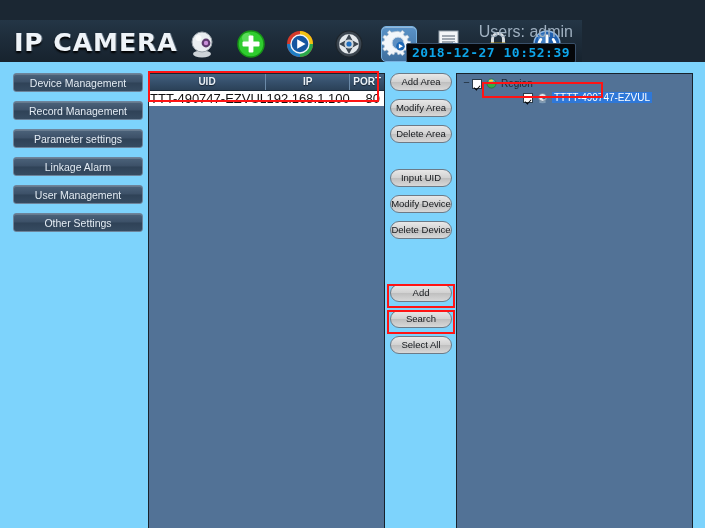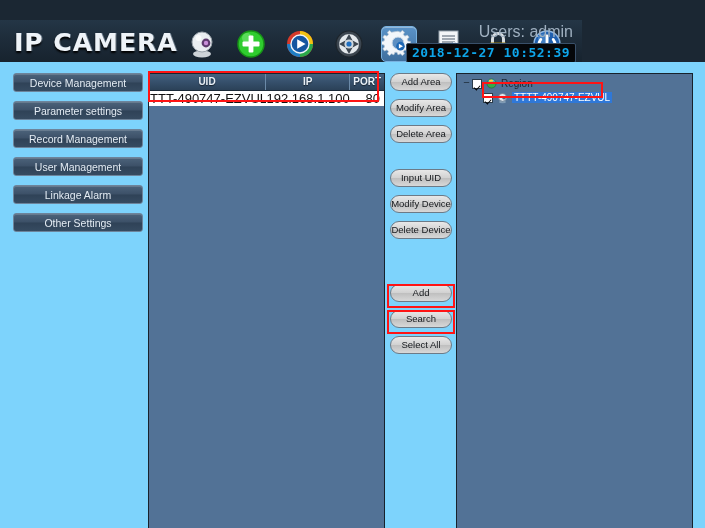--- a/index.html
+++ b/index.html
@@ -85,21 +85,21 @@
       overflow:hidden;}
   .mbtn.gap{margin-top:26px;}
   .mbtn.gap2{margin-top:45px;}
 
   
   .tree{position:absolute;left:456px;top:11px;width:237px;height:504px;
       background:#527296;border:1px solid #18222c;box-sizing:border-box;
       padding:3px 0 0 4px;}
   .tnode{display:flex;align-items:center;height:13px;font-size:10px;
       color:#17212b;white-space:nowrap;}
-  .tnode.child{margin-left:22px;margin-top:1px;}
+  .tnode.child{margin-left:22px;margin-top:1px;justify-content:center;}
   .expander{width:11px;height:11px;flex:0 0 11px;color:#1c2b38;font-size:11px;
       line-height:9px;text-align:center;}
   .cbx{width:10px;height:10px;flex:0 0 10px;background:#fff;border:1px solid #2c3b49;
       box-sizing:border-box;margin-right:3px;position:relative;}
   .cbx:after{content:"";position:absolute;left:2px;top:4px;width:3px;height:5px;
       border:solid #000;border-width:0 1.6px 1.6px 0;transform:rotate(42deg);}
   .ticon{width:13px;height:12px;flex:0 0 13px;margin-right:3px;}
   .tlabel{font-size:10px;color:#1a2530;}
   .tlabel.selected{background:#2f78d8;color:#ffffff;padding:0 2px;}
 </style>
@@ -221,24 +221,24 @@
     <div class="userbox">
       <div class="userlbl">Users: admin</div>
       <div class="clock">2018-12-27 10:52:39</div>
     </div>
   </div>
 
   <div class="body">
 
     <div class="nav">
       <div class="navbtn">Device Management</div>
+      <div class="navbtn">Record Management</div>
       <div class="navbtn">Parameter settings</div>
-      <div class="navbtn">Record Management</div>
+      <div class="navbtn">Linkage Alarm</div>
       <div class="navbtn">User Management</div>
-      <div class="navbtn">Linkage Alarm</div>
       <div class="navbtn">Other Settings</div>
     </div>
 
     <div class="listwrap">
       <div class="lhead">
         <div class="th c0">UID</div>
         <div class="th c1">IP</div>
         <div class="th c2">PORT</div>
       </div>
       <div class="lrow">

